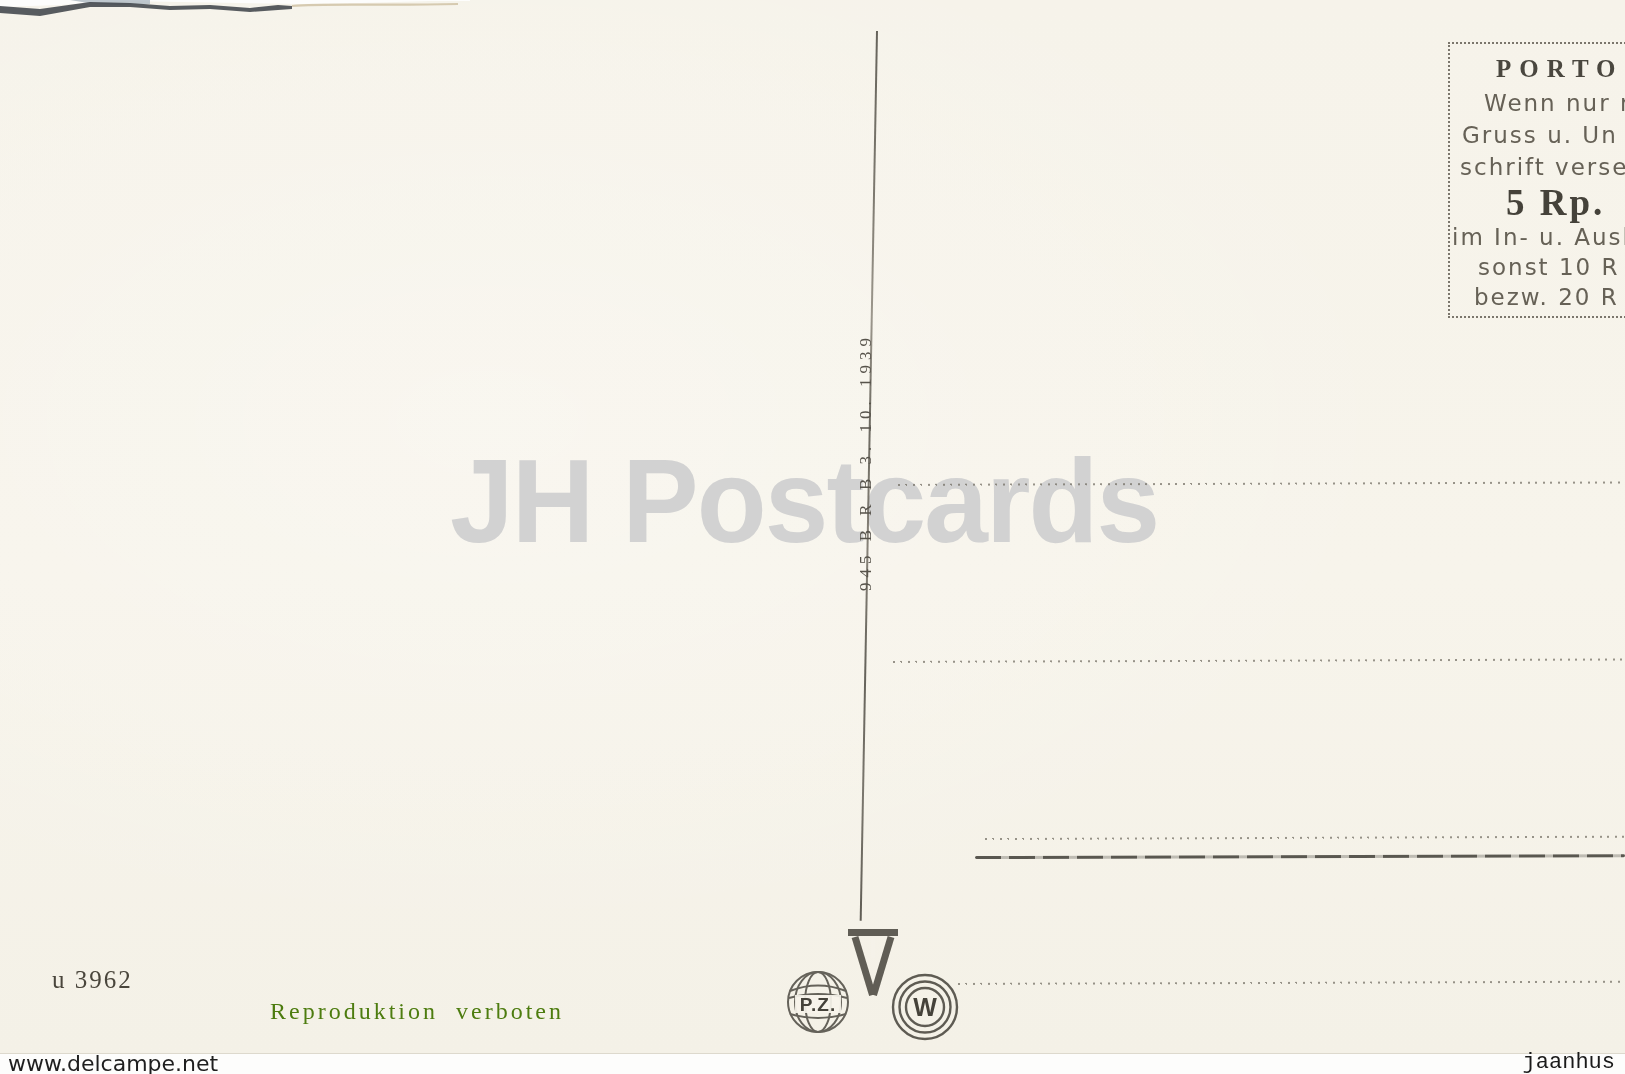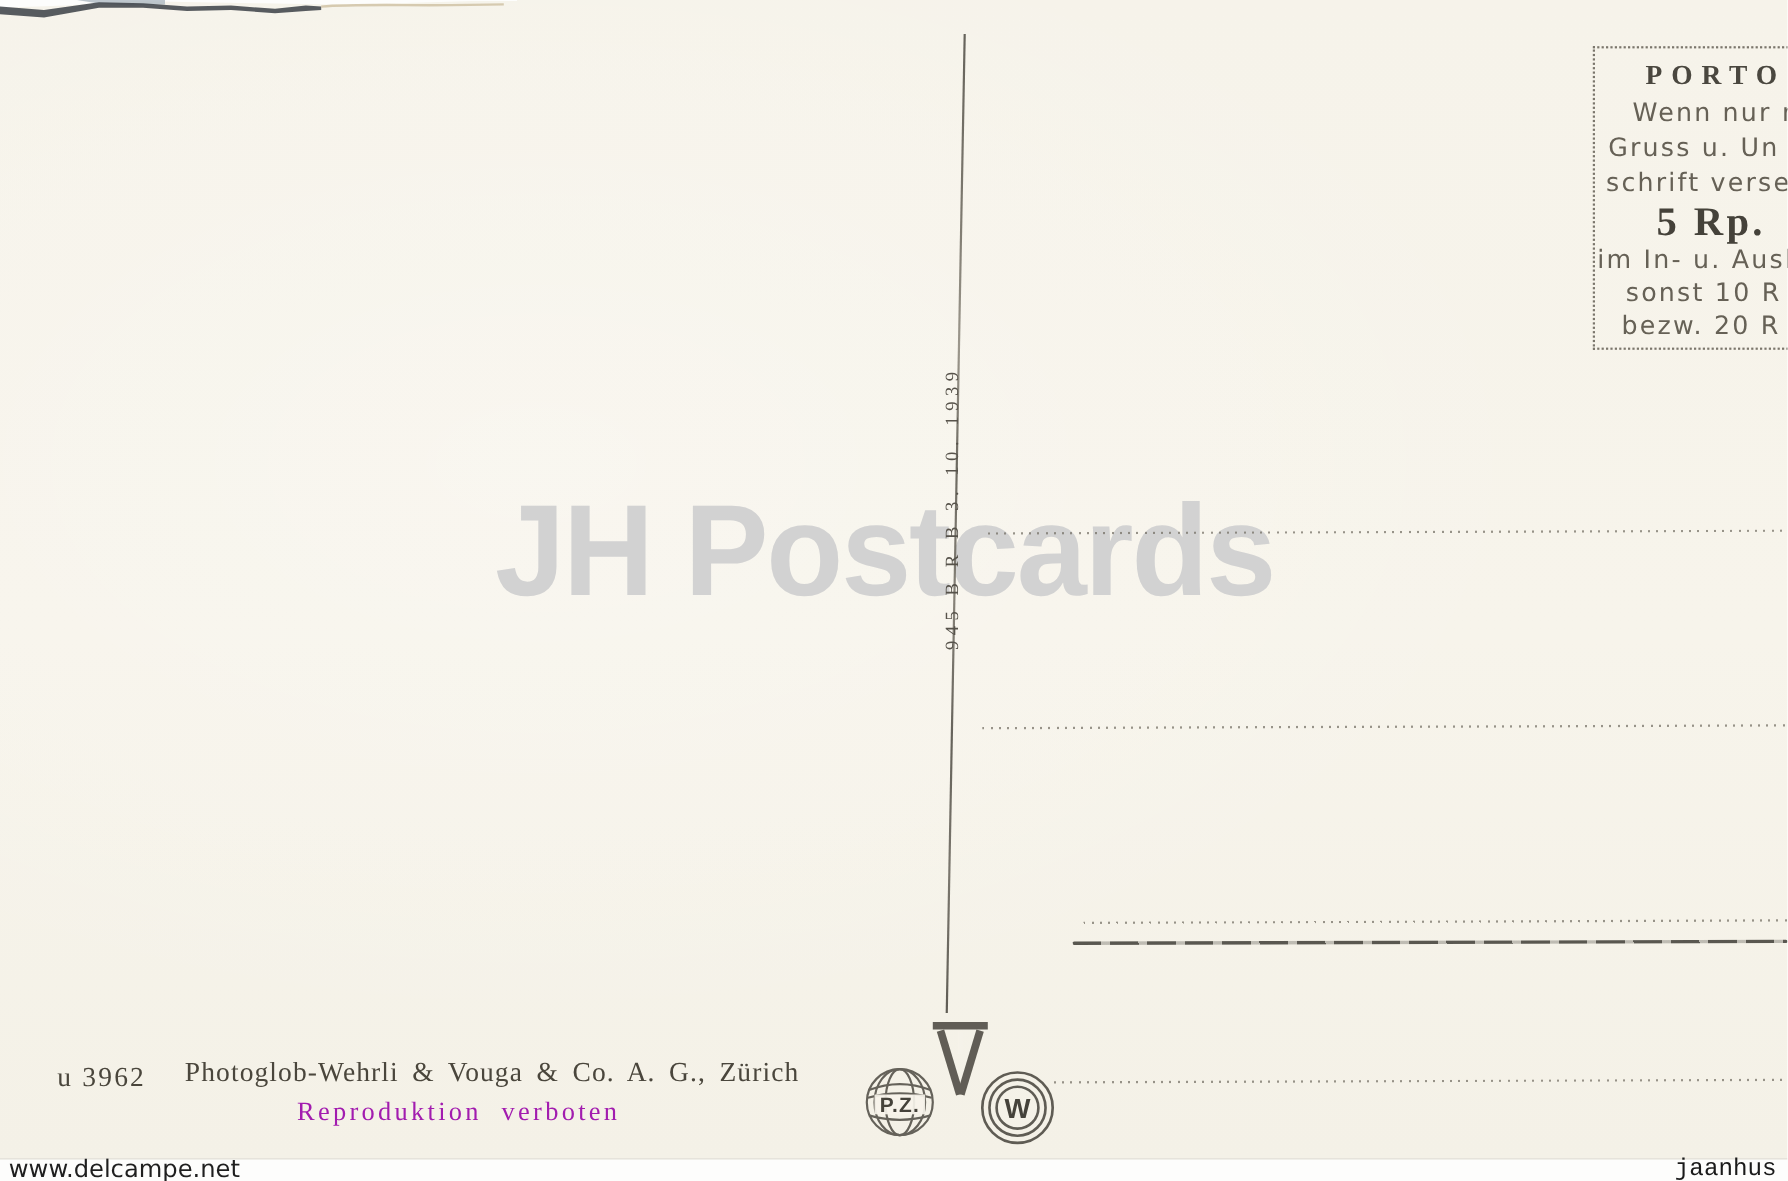--- a/index.html
+++ b/index.html
@@ -133,21 +133,21 @@
 
   
   .imprint {
     position: absolute; z-index: 2;
     font-family: "Liberation Serif", serif;
     color: #4a463c;
     white-space: nowrap;
   }
   .imprint-number { left: 52px;  top: 966px; font-size: 25px; letter-spacing: 2px; }
   .imprint-publisher { left: 168px; top: 962px; font-size: 25px; letter-spacing: 1px; word-spacing: 5px; }
-  .imprint-notice { left: 270px; top: 998px; font-size: 24px; letter-spacing: 3px; word-spacing: 9px; color: #a21caf; }
+  .imprint-notice { left: 270px; top: 998px; font-size: 24px; letter-spacing: 3px; word-spacing: 9px; color: #4d7c0f; }
 
   
   .logo { position: absolute; z-index: 2; text-align: right; }
   .logo-pz { left: 782px; top: 966px; }
   .logo-v  { left: 845px; top: 924px; }
   .logo-w  { left: 890px; top: 972px; }
   .logo svg text {
     font-family: "Liberation Sans", sans-serif;
   }
 
@@ -202,21 +202,20 @@
     <div class="row sb-body sb-bezw">bezw. 20 R</div>
   </div>
 
   <div class="addr-line line1"></div>
   <div class="addr-line line2"></div>
   <div class="addr-line line3"></div>
   <div class="addr-line-heavy line3h"></div>
   <div class="addr-line line4"></div>
 
   <div class="imprint imprint-number">u 3962</div>
-  <div class="imprint imprint-publisher">Photoglob-Wehrli &amp; Vouga &amp; Co. A. G., Zürich</div>
   <div class="imprint imprint-notice">Reproduktion verboten</div>
 
   <div class="logo logo-pz">
     <svg width="72" height="72" viewBox="0 0 72 72">
       <g stroke="#4d4a42" stroke-width="2" fill="none" opacity="0.85">
         <circle cx="36" cy="36" r="30"></circle>
         <ellipse cx="36" cy="36" rx="13" ry="30"></ellipse>
         <ellipse cx="36" cy="36" rx="23" ry="30"></ellipse>
         <path d="M8,25 Q36,14 64,25"></path>
         <path d="M7,32 Q36,24 65,32"></path>

